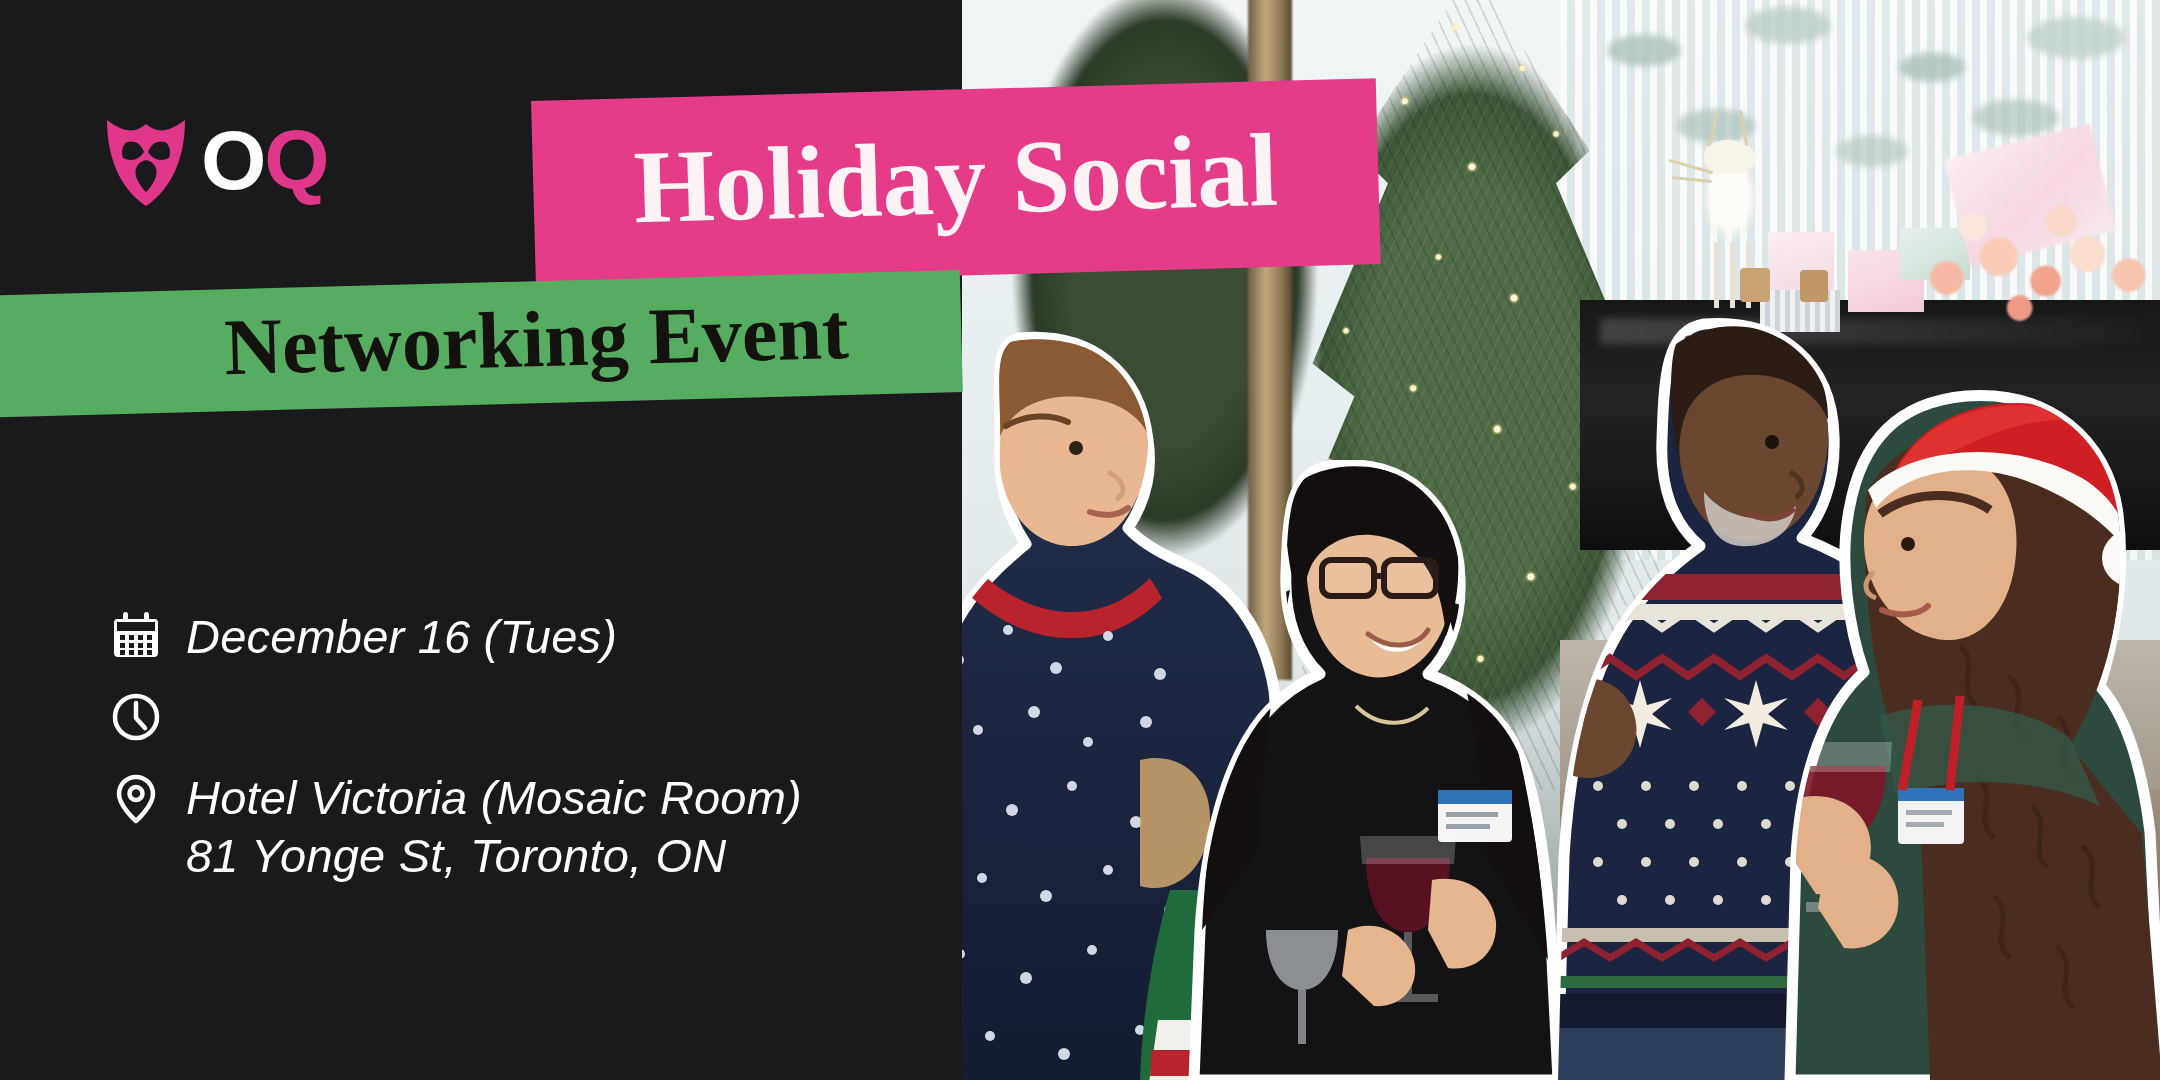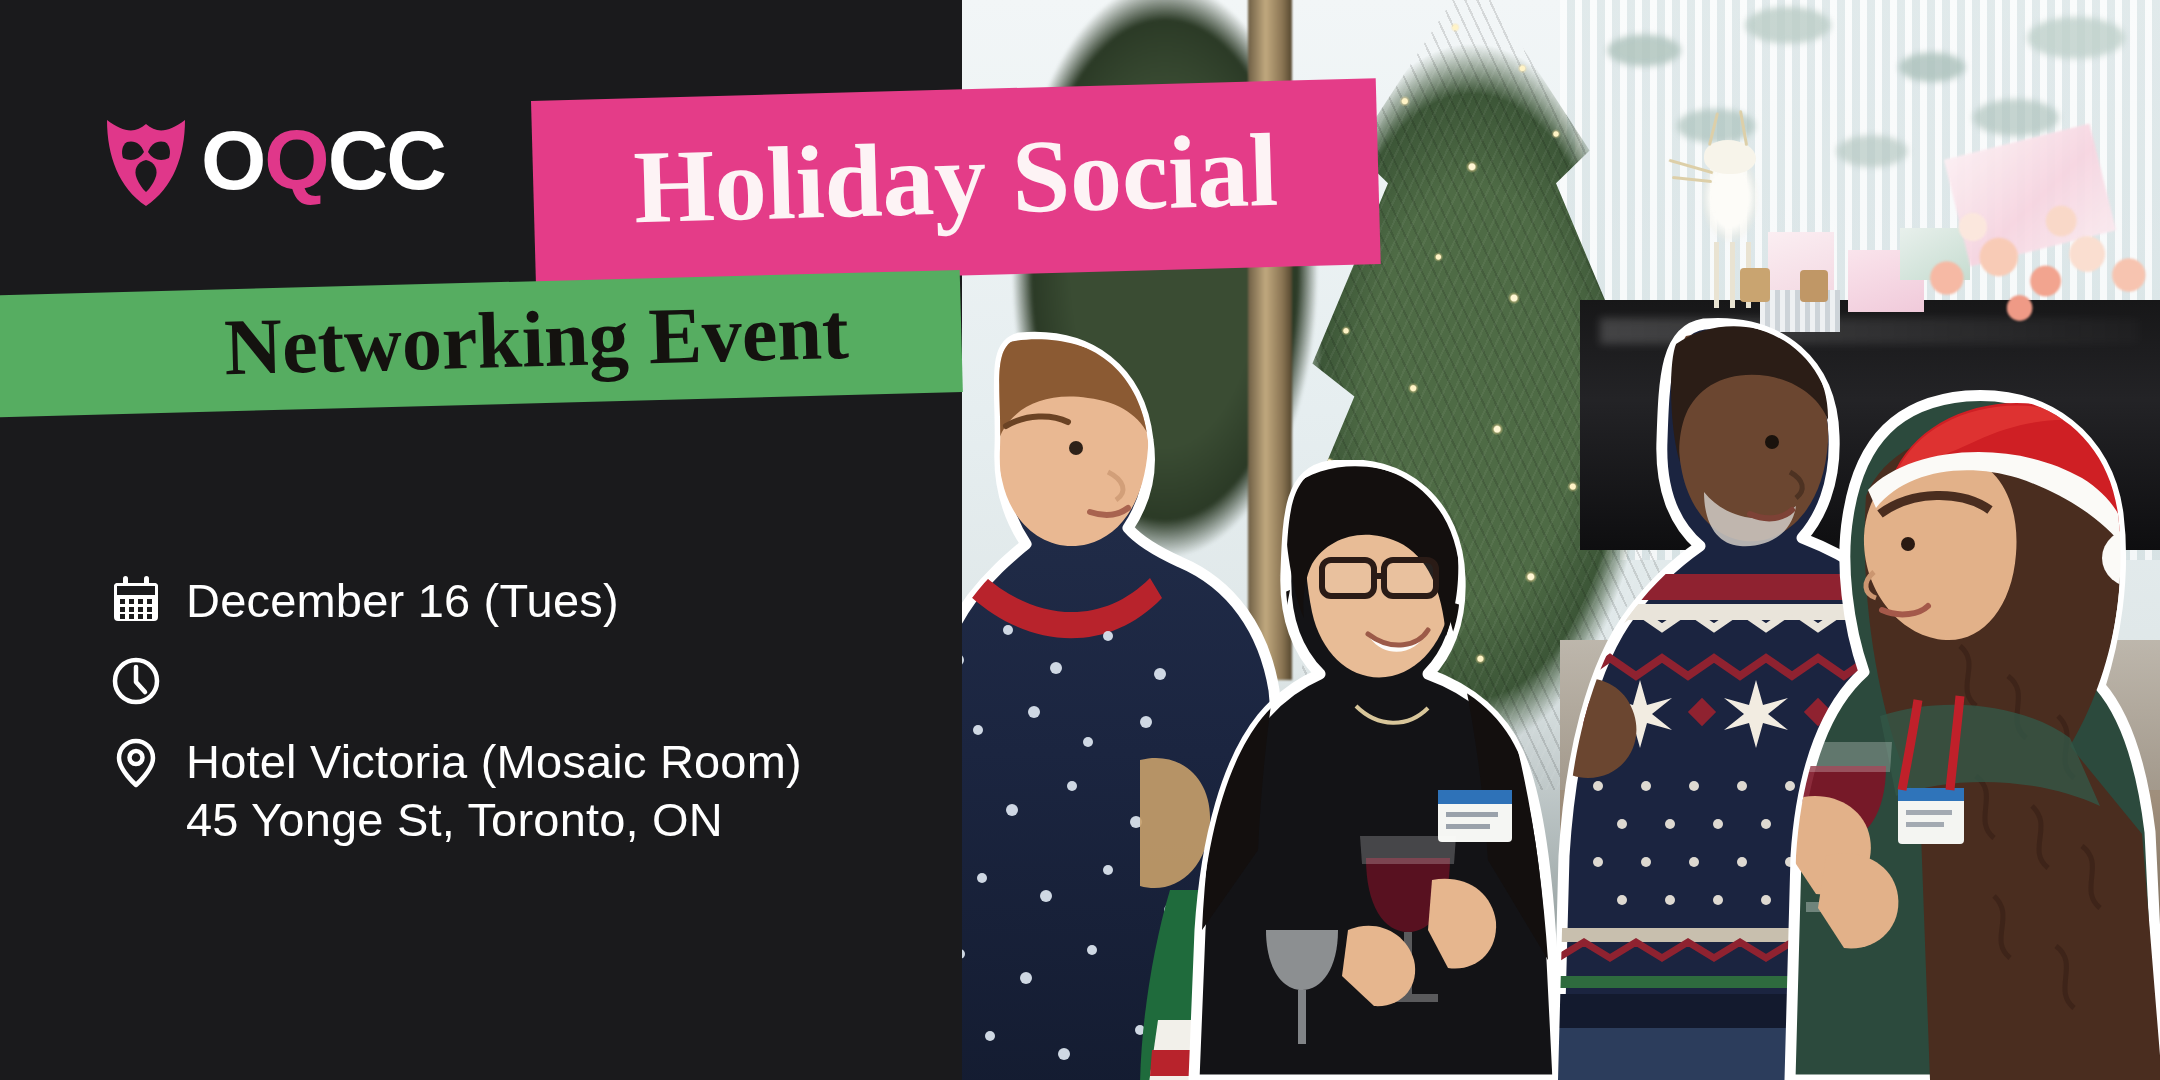--- a/index.html
+++ b/index.html
@@ -199,21 +199,21 @@
     display:flex; align-items:center; justify-content:center;
     z-index:6;
   }
   #green-banner .txt {
     font-family:"Liberation Serif", serif; font-weight:bold;
     font-size:80px; color:#14120f; line-height:1;
     white-space:nowrap; padding-bottom:6px; padding-left:140px;
   }
 
   
-  #details { position:absolute; left:108px; top:572px; z-index:7; }
+  #details { position:absolute; left:108px; top:608px; z-index:7;font-style:italic; }
   .drow { display:flex; align-items:flex-start; margin-bottom:24px; }
   .drow:last-child { margin-bottom:7px; }
   .dicon { width:56px; min-width:56px; height:56px; margin-right:22px; display:flex;
            align-items:center; justify-content:center; }
   .dtext { color:#ffffff; font-size:47px; line-height:1.22; font-weight:400;
            font-family:"Liberation Sans", sans-serif; letter-spacing:.2px; }
   .dtext .l2 { display:block; }
   #row-location .dicon { margin-top:2px; }
 </style>
 </head>
@@ -530,21 +530,20 @@
   <div id="logo">
     <svg class="mark" viewBox="0 0 82 96">
       <path d="M2 8 C 18 20 30 22 41 12 C 52 22 64 20 80 8 C 80 44 68 76 41 94 C 14 76 2 44 2 8 Z" fill="#e0378a"></path>
       <path d="M22 30 C 30 28 36 32 39 40 C 34 48 26 50 18 46 C 16 40 17 33 22 30 Z" fill="#1a1a1c"></path>
       <path d="M60 30 C 52 28 46 32 43 40 C 48 48 56 50 64 46 C 66 40 65 33 60 30 Z" fill="#1a1a1c"></path>
       <path d="M41 48 C 50 50 54 58 50 67 C 46 76 41 80 41 80 C 41 80 36 76 32 67 C 28 58 32 50 41 48 Z" fill="#1a1a1c"></path>
     </svg>
     <div class="word">
       <span class="w-o">O</span>
       <span class="w-q">Q</span>
-      <span class="w-c">CC</span>
     </div>
   </div>
 
   <div id="pink-banner">
     <span class="txt">Holiday Social</span>
   </div>
 
   <div id="green-banner">
     <span class="txt">Networking Event</span>
   </div>
@@ -589,19 +588,19 @@
 
     <div class="drow" id="row-location">
       <span class="dicon">
         <svg width="52" height="52" viewBox="0 0 52 52">
           <path d="M26 4 C 35.5 4 43 11.5 43 21 C 43 33 26 48 26 48 C 26 48 9 33 9 21 C 9 11.5 16.5 4 26 4 Z" fill="none" stroke="#ffffff" stroke-width="4.5" stroke-linejoin="round"></path>
           <circle cx="26" cy="20.5" r="6.5" fill="none" stroke="#ffffff" stroke-width="4.5"></circle>
         </svg>
       </span>
       <span class="dtext">
         <span class="l1">Hotel Victoria (Mosaic Room)</span>
-        <span class="l2">45 Yonge St, Toronto, ON</span>
+        <span class="l2">81 Yonge St, Toronto, ON</span>
       </span>
     </div>
 
   </div>
 
 </div>
 
 </body></html>

